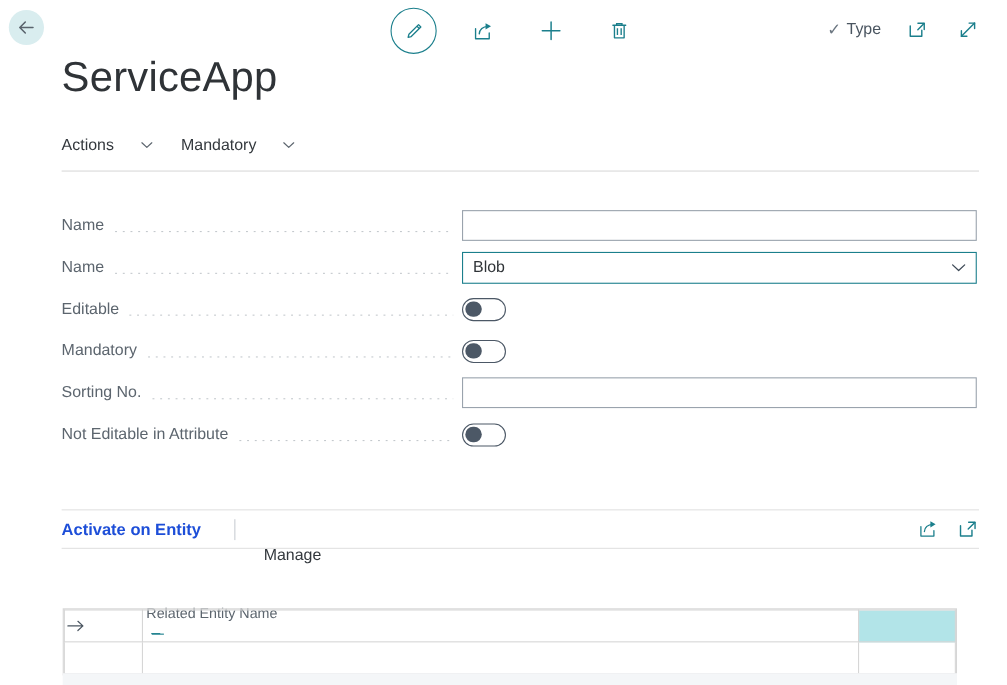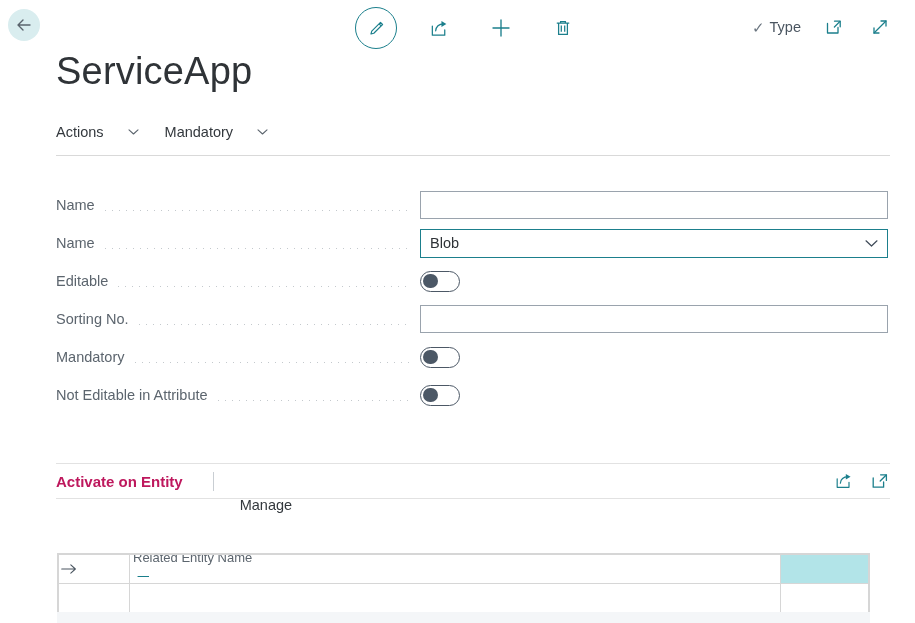--- a/index.html
+++ b/index.html
@@ -109,21 +109,21 @@
   }
 
   
   .sect-head {
     position: absolute; left: 56px; top: 463px; width: 834px;
     height: 36px;
     border-top: 1px solid #e2e2e2; border-bottom: 1px solid #e2e2e2;
     display: flex; align-items: center;
   }
   .sect-tab-active {
-    font-size: 15px; font-weight: bold; color: #be185d; white-space: nowrap;
+    font-size: 15px; font-weight: bold; color: #1d4ed8; white-space: nowrap;
     cursor: pointer;
   }
   .sect-divider {
     width: 1px; height: 19px; background: #c9ced3; margin: 0 26px 0 30px;
   }
   .sect-tab { font-size: 14.5px; color: #33383d; cursor: pointer; margin-top: 48px; }
   .sect-icons {
     margin-left: auto; display: flex; align-items: center; gap: 16px;
   }
 
@@ -288,34 +288,34 @@
       <span class="flabel">Editable</span>
       <span class="leader"></span>
       <span class="ctrl-wrap">
         <div class="toggle">
           <div class="knob"></div>
         </div>
       </span>
     </div>
 
     <div class="frow">
-      <span class="flabel">Sorting No.</span>
-      <span class="leader"></span>
-      <span class="ctrl-wrap">
-        <input class="txtinput" type="text" value="" style="">
-      </span>
-    </div>
-
-    <div class="frow">
       <span class="flabel">Mandatory</span>
       <span class="leader"></span>
       <span class="ctrl-wrap">
         <div class="toggle">
           <div class="knob"></div>
         </div>
+      </span>
+    </div>
+
+    <div class="frow">
+      <span class="flabel">Sorting No.</span>
+      <span class="leader"></span>
+      <span class="ctrl-wrap">
+        <input class="txtinput" type="text" value="" style="">
       </span>
     </div>
 
     <div class="frow">
       <span class="flabel">Not Editable in Attribute</span>
       <span class="leader"></span>
       <span class="ctrl-wrap">
         <div class="toggle">
           <div class="knob"></div>
         </div>

